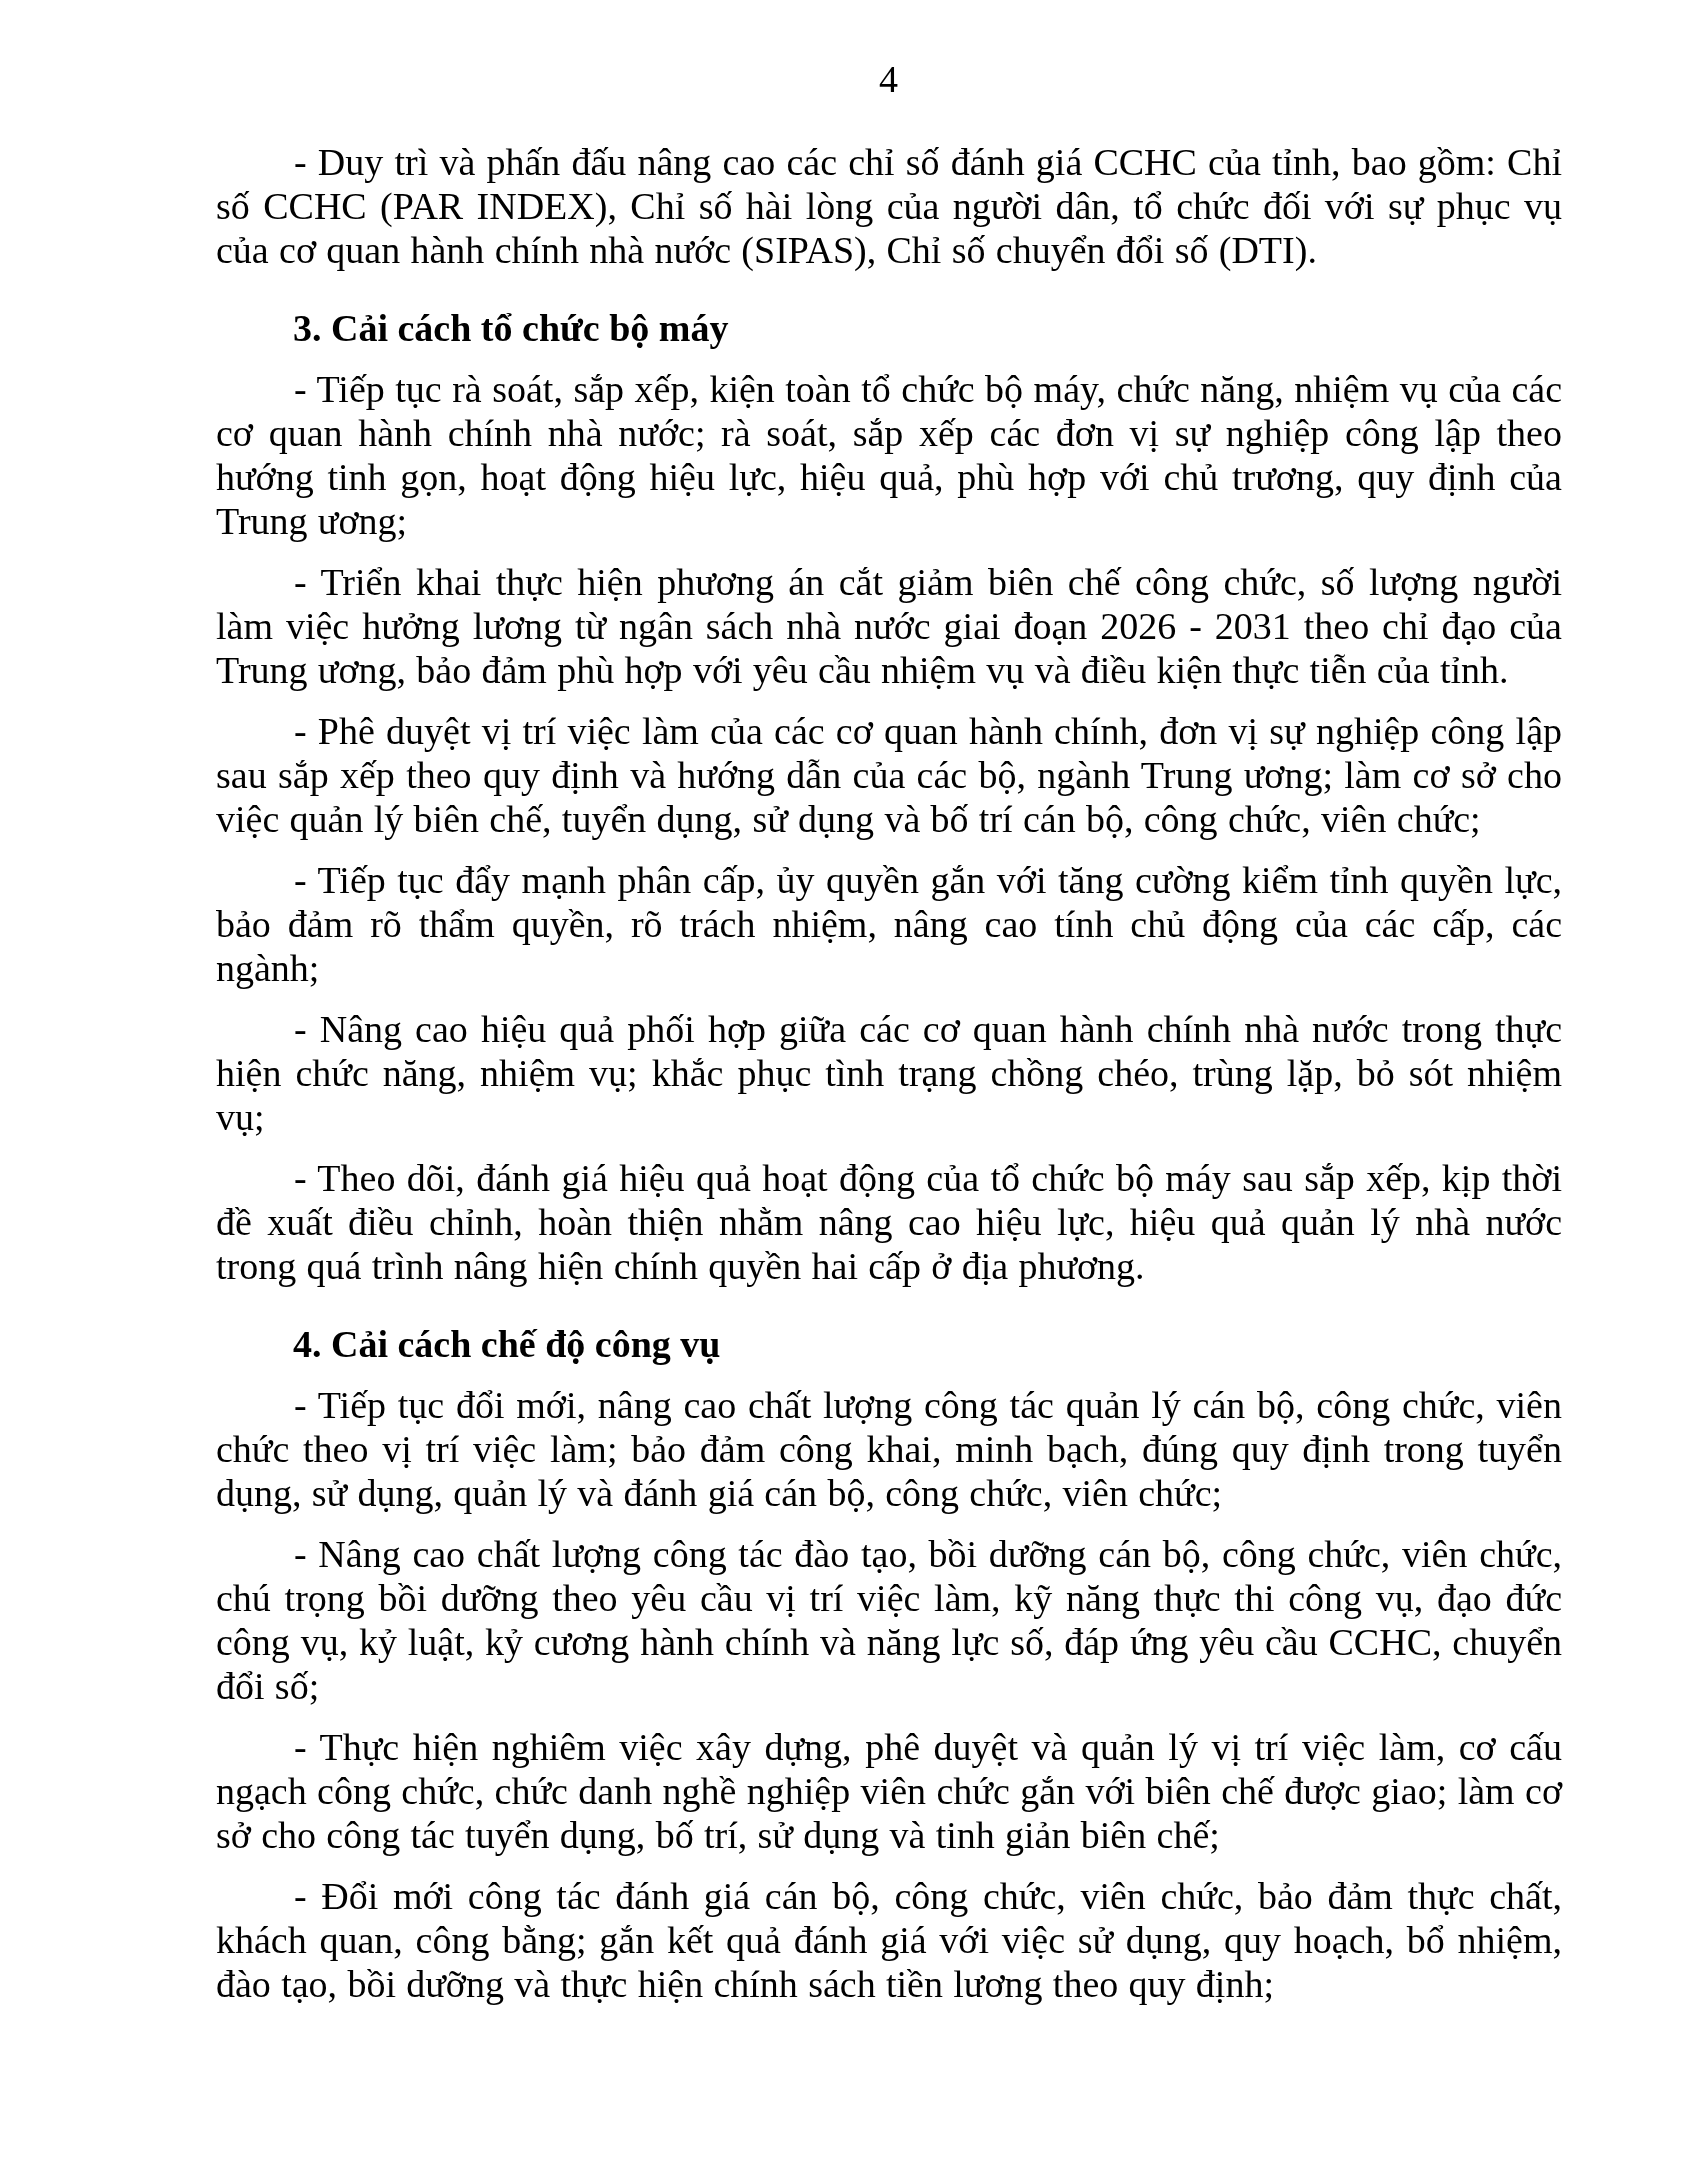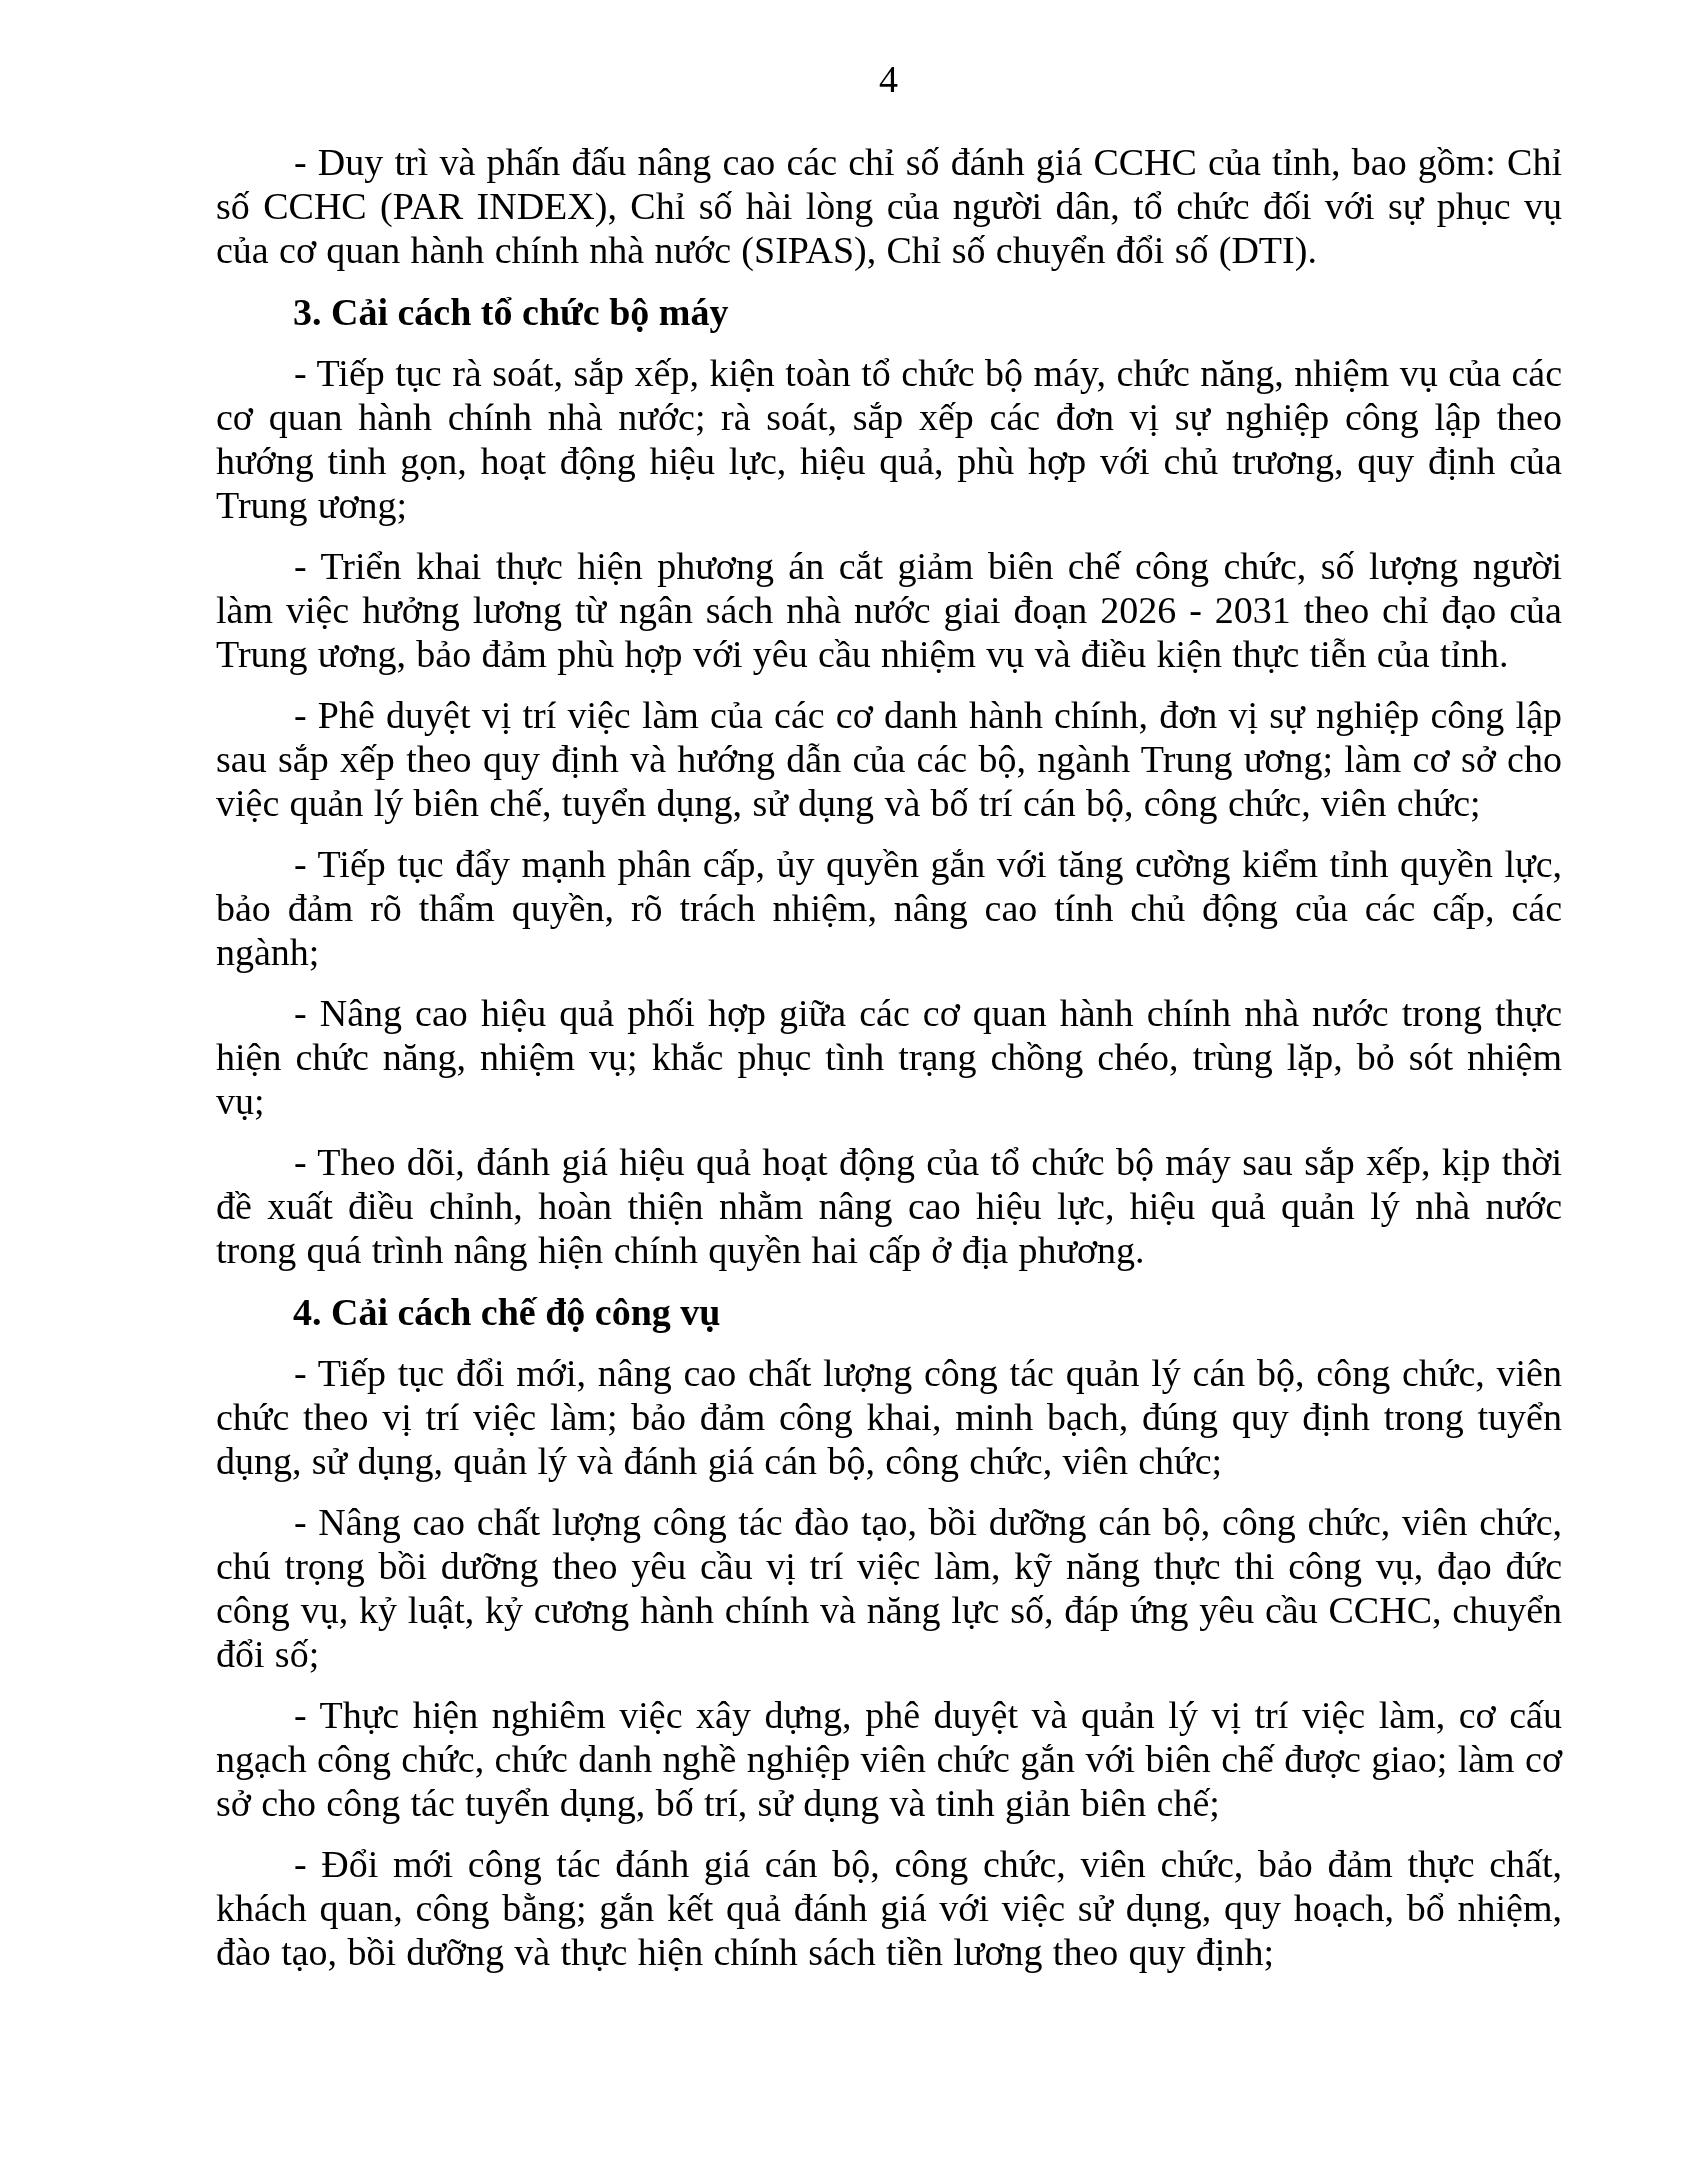--- a/index.html
+++ b/index.html
@@ -35,35 +35,35 @@
     text-indent: 78px;
     margin: 17px 0 0 1px;
     word-spacing: 0.8px;
   }
   .heading {
     font-size: 38px;
     line-height: 44px;
     font-weight: bold;
     text-align: left;
     text-indent: 78px;
-    margin: 18px 0 0 0;
+    margin: 34px 0 0 0;
   }
 </style>
 </head>
 <body>
 
 <div class="page">
   <div class="content">
     <div class="page-number">4</div>
 
     <p class="para">- Duy trì và phấn đấu nâng cao các chỉ số đánh giá CCHC của tỉnh, bao gồm: Chỉ số CCHC (PAR INDEX), Chỉ số hài lòng của người dân, tổ chức đối với sự phục vụ của cơ quan hành chính nhà nước (SIPAS), Chỉ số chuyển đổi số (DTI).</p>
     <h2 class="heading">3. Cải cách tổ chức bộ máy</h2>
     <p class="para">- Tiếp tục rà soát, sắp xếp, kiện toàn tổ chức bộ máy, chức năng, nhiệm vụ của các cơ quan hành chính nhà nước; rà soát, sắp xếp các đơn vị sự nghiệp công lập theo hướng tinh gọn, hoạt động hiệu lực, hiệu quả, phù hợp với chủ trương, quy định của Trung ương;</p>
     <p class="para">- Triển khai thực hiện phương án cắt giảm biên chế công chức, số lượng người làm việc hưởng lương từ ngân sách nhà nước giai đoạn 2026 - 2031 theo chỉ đạo của Trung ương, bảo đảm phù hợp với yêu cầu nhiệm vụ và điều kiện thực tiễn của tỉnh.</p>
-    <p class="para">- Phê duyệt vị trí việc làm của các cơ danh hành chính, đơn vị sự nghiệp công lập sau sắp xếp theo quy định và hướng dẫn của các bộ, ngành Trung ương; làm cơ sở cho việc quản lý biên chế, tuyển dụng, sử dụng và bố trí cán bộ, công chức, viên chức;</p>
+    <p class="para">- Phê duyệt vị trí việc làm của các cơ quan hành chính, đơn vị sự nghiệp công lập sau sắp xếp theo quy định và hướng dẫn của các bộ, ngành Trung ương; làm cơ sở cho việc quản lý biên chế, tuyển dụng, sử dụng và bố trí cán bộ, công chức, viên chức;</p>
     <p class="para">- Tiếp tục đẩy mạnh phân cấp, ủy quyền gắn với tăng cường kiểm tỉnh quyền lực, bảo đảm rõ thẩm quyền, rõ trách nhiệm, nâng cao tính chủ động của các cấp, các ngành;</p>
     <p class="para">- Nâng cao hiệu quả phối hợp giữa các cơ quan hành chính nhà nước trong thực hiện chức năng, nhiệm vụ; khắc phục tình trạng chồng chéo, trùng lặp, bỏ sót nhiệm vụ;</p>
     <p class="para">- Theo dõi, đánh giá hiệu quả hoạt động của tổ chức bộ máy sau sắp xếp, kịp thời đề xuất điều chỉnh, hoàn thiện nhằm nâng cao hiệu lực, hiệu quả quản lý nhà nước trong quá trình nâng hiện chính quyền hai cấp ở địa phương.</p>
     <h2 class="heading">4. Cải cách chế độ công vụ</h2>
     <p class="para">- Tiếp tục đổi mới, nâng cao chất lượng công tác quản lý cán bộ, công chức, viên chức theo vị trí việc làm; bảo đảm công khai, minh bạch, đúng quy định trong tuyển dụng, sử dụng, quản lý và đánh giá cán bộ, công chức, viên chức;</p>
     <p class="para">- Nâng cao chất lượng công tác đào tạo, bồi dưỡng cán bộ, công chức, viên chức, chú trọng bồi dưỡng theo yêu cầu vị trí việc làm, kỹ năng thực thi công vụ, đạo đức công vụ, kỷ luật, kỷ cương hành chính và năng lực số, đáp ứng yêu cầu CCHC, chuyển đổi số;</p>
     <p class="para">- Thực hiện nghiêm việc xây dựng, phê duyệt và quản lý vị trí việc làm, cơ cấu ngạch công chức, chức danh nghề nghiệp viên chức gắn với biên chế được giao; làm cơ sở cho công tác tuyển dụng, bố trí, sử dụng và tinh giản biên chế;</p>
     <p class="para">- Đổi mới công tác đánh giá cán bộ, công chức, viên chức, bảo đảm thực chất, khách quan, công bằng; gắn kết quả đánh giá với việc sử dụng, quy hoạch, bổ nhiệm, đào tạo, bồi dưỡng và thực hiện chính sách tiền lương theo quy định;</p>
   </div>
 </div>

